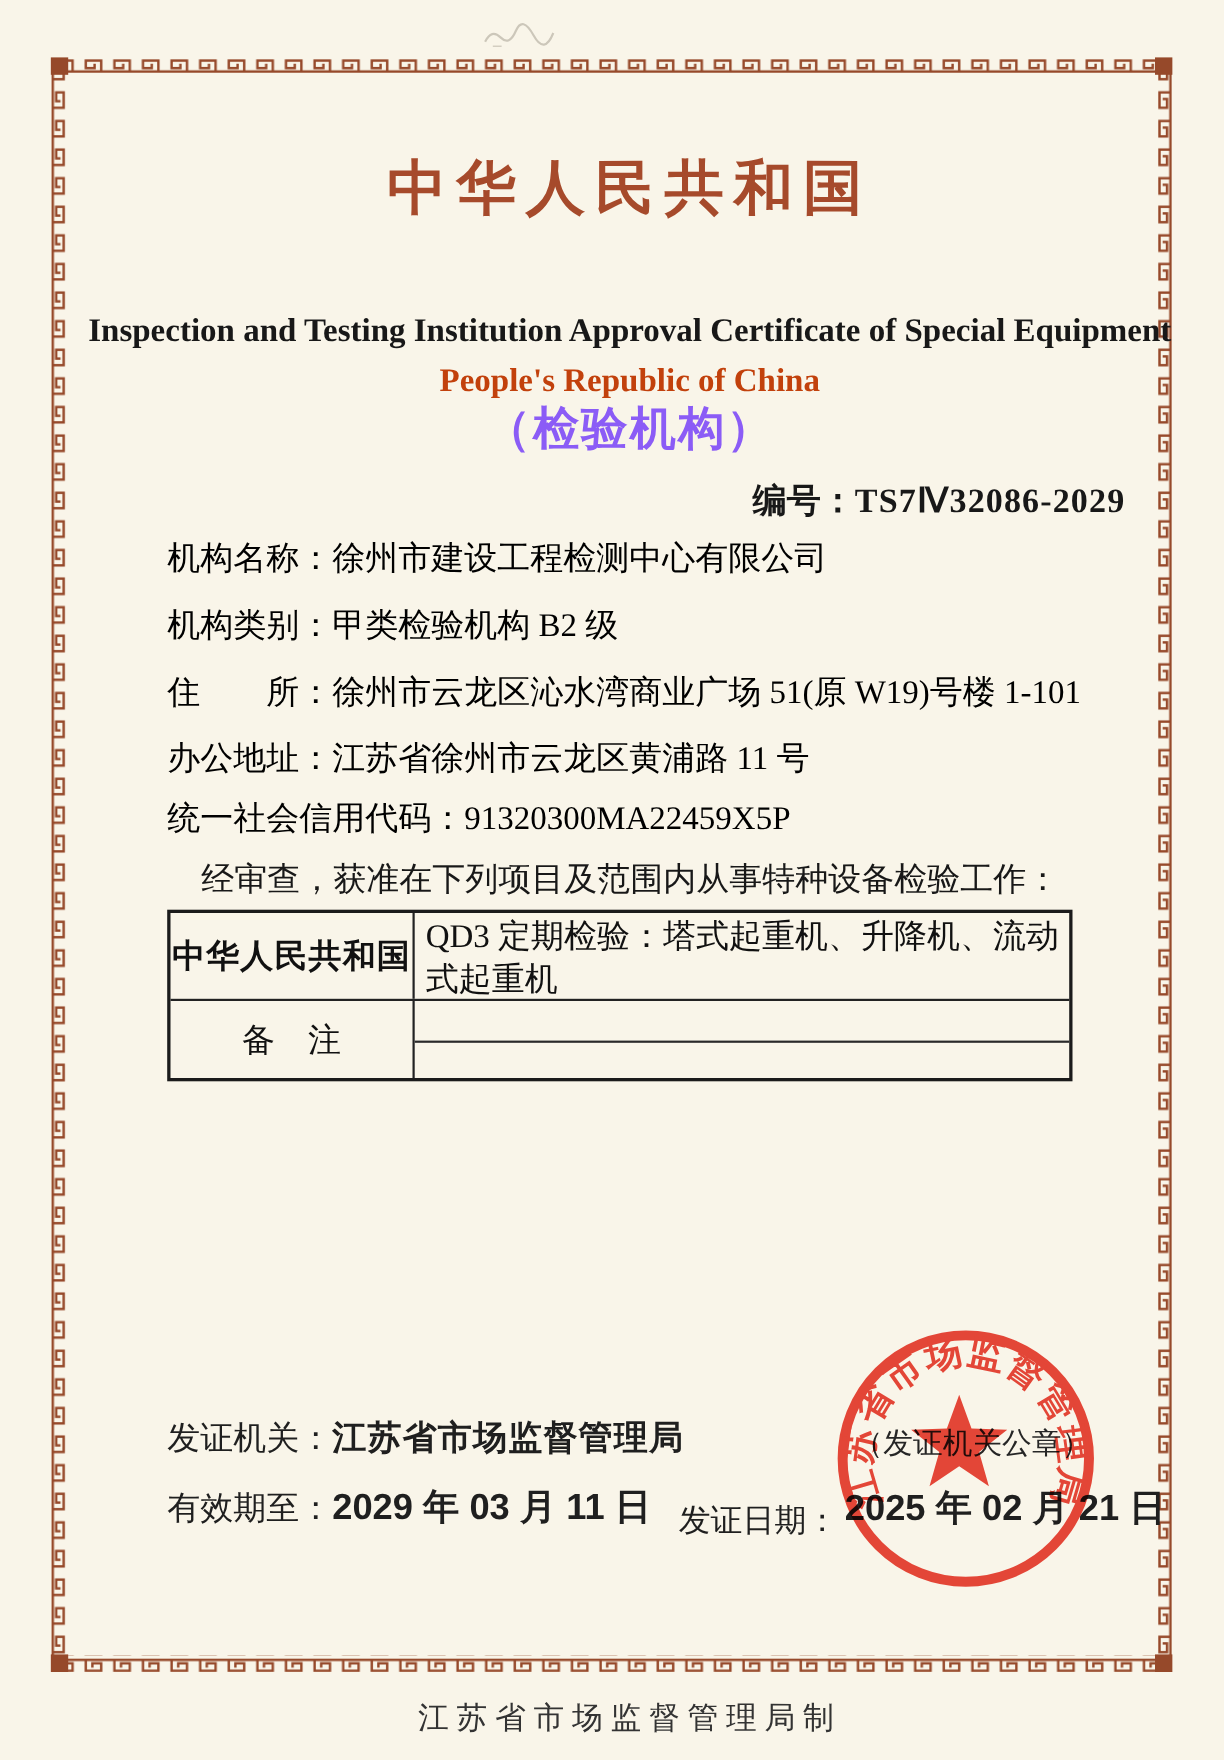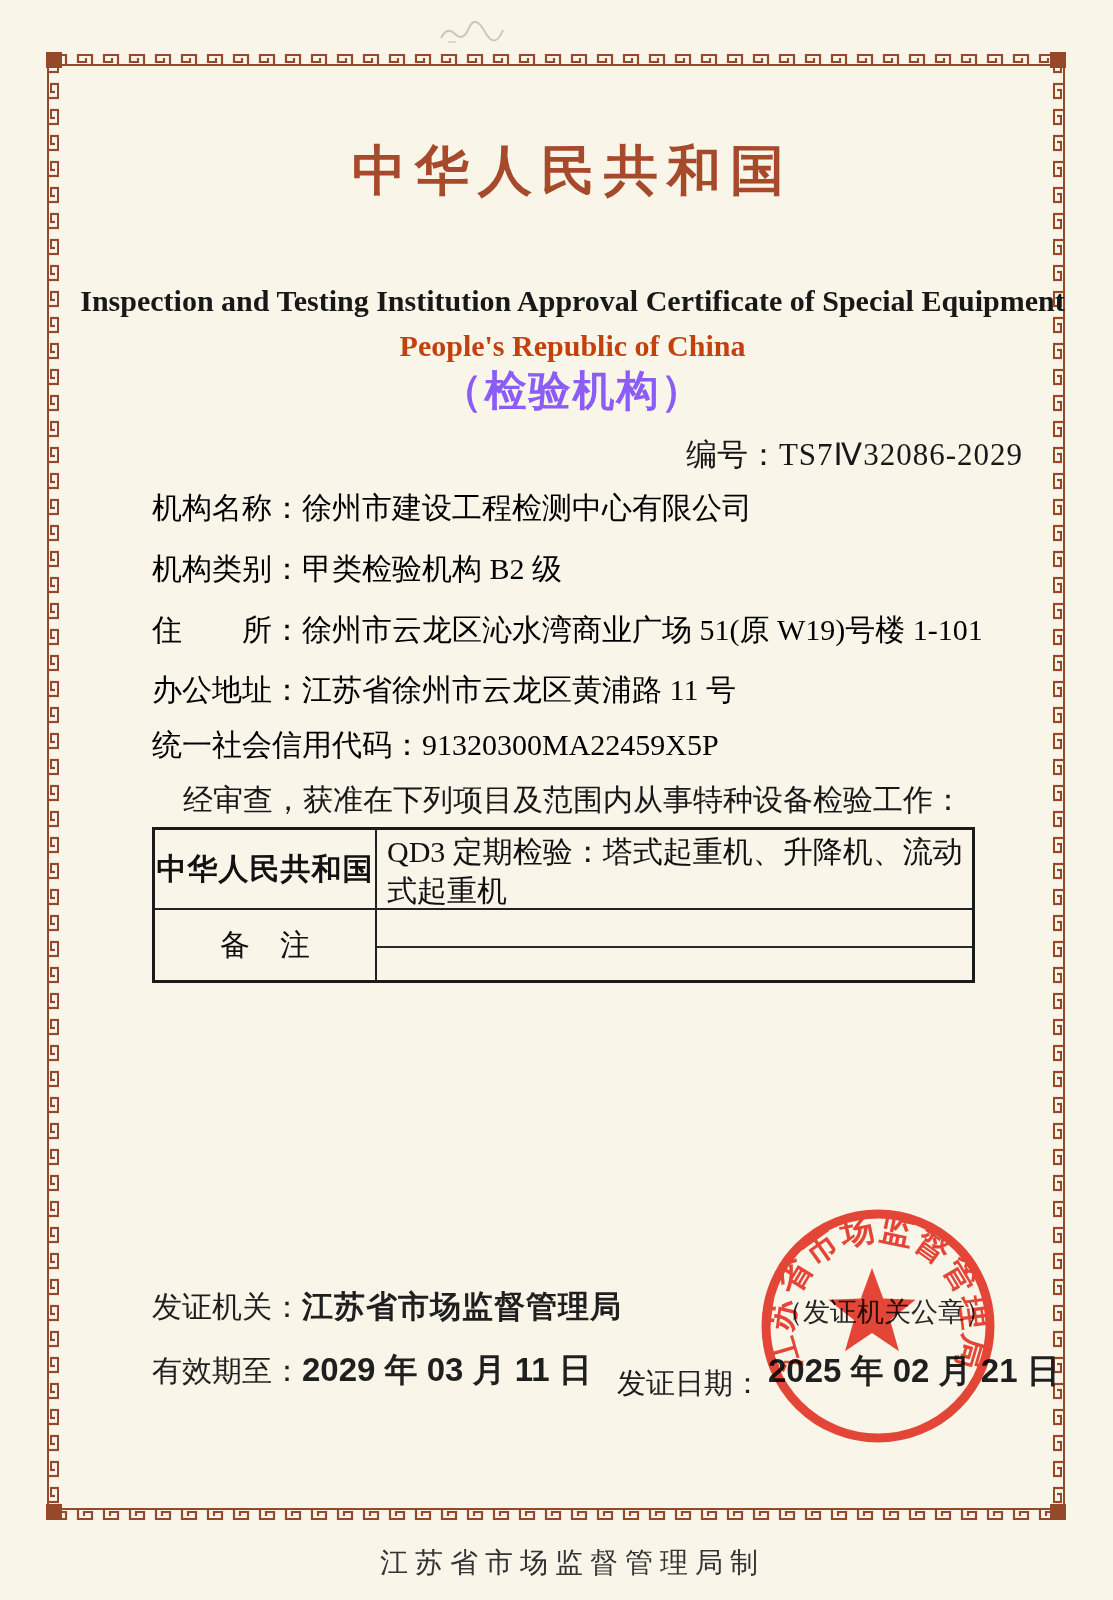--- a/index.html
+++ b/index.html
@@ -38,21 +38,21 @@
     text-align:center;font-size:30px;font-weight:bold;
     color:#c2410c;line-height:34px;
   }
   .t-org{
     position:absolute;top:366px;left:0;width:100%;
     text-align:center;font-size:42px;font-weight:bold;
     color:#8b5cf6;line-height:50px;letter-spacing:2px;
   }
   .cert-no{
     position:absolute;top:437px;right:122px;
-    font-size:31px;line-height:36px;color:#181818;
+    font-size:31px;line-height:36px;color:#181818;font-weight:bold;
   }
   .cert-no .num{font-family:"Liberation Serif", serif;letter-spacing:1px;}
   
   .field{
     position:absolute;left:152px;
     font-size:30px;line-height:38px;color:#000000;
     white-space:nowrap;
   }
   .f0{top:489px;} .f1{top:550px;} .f2{top:611px;} .f3{top:671px;} .f4{top:726px;}
   .intro{

